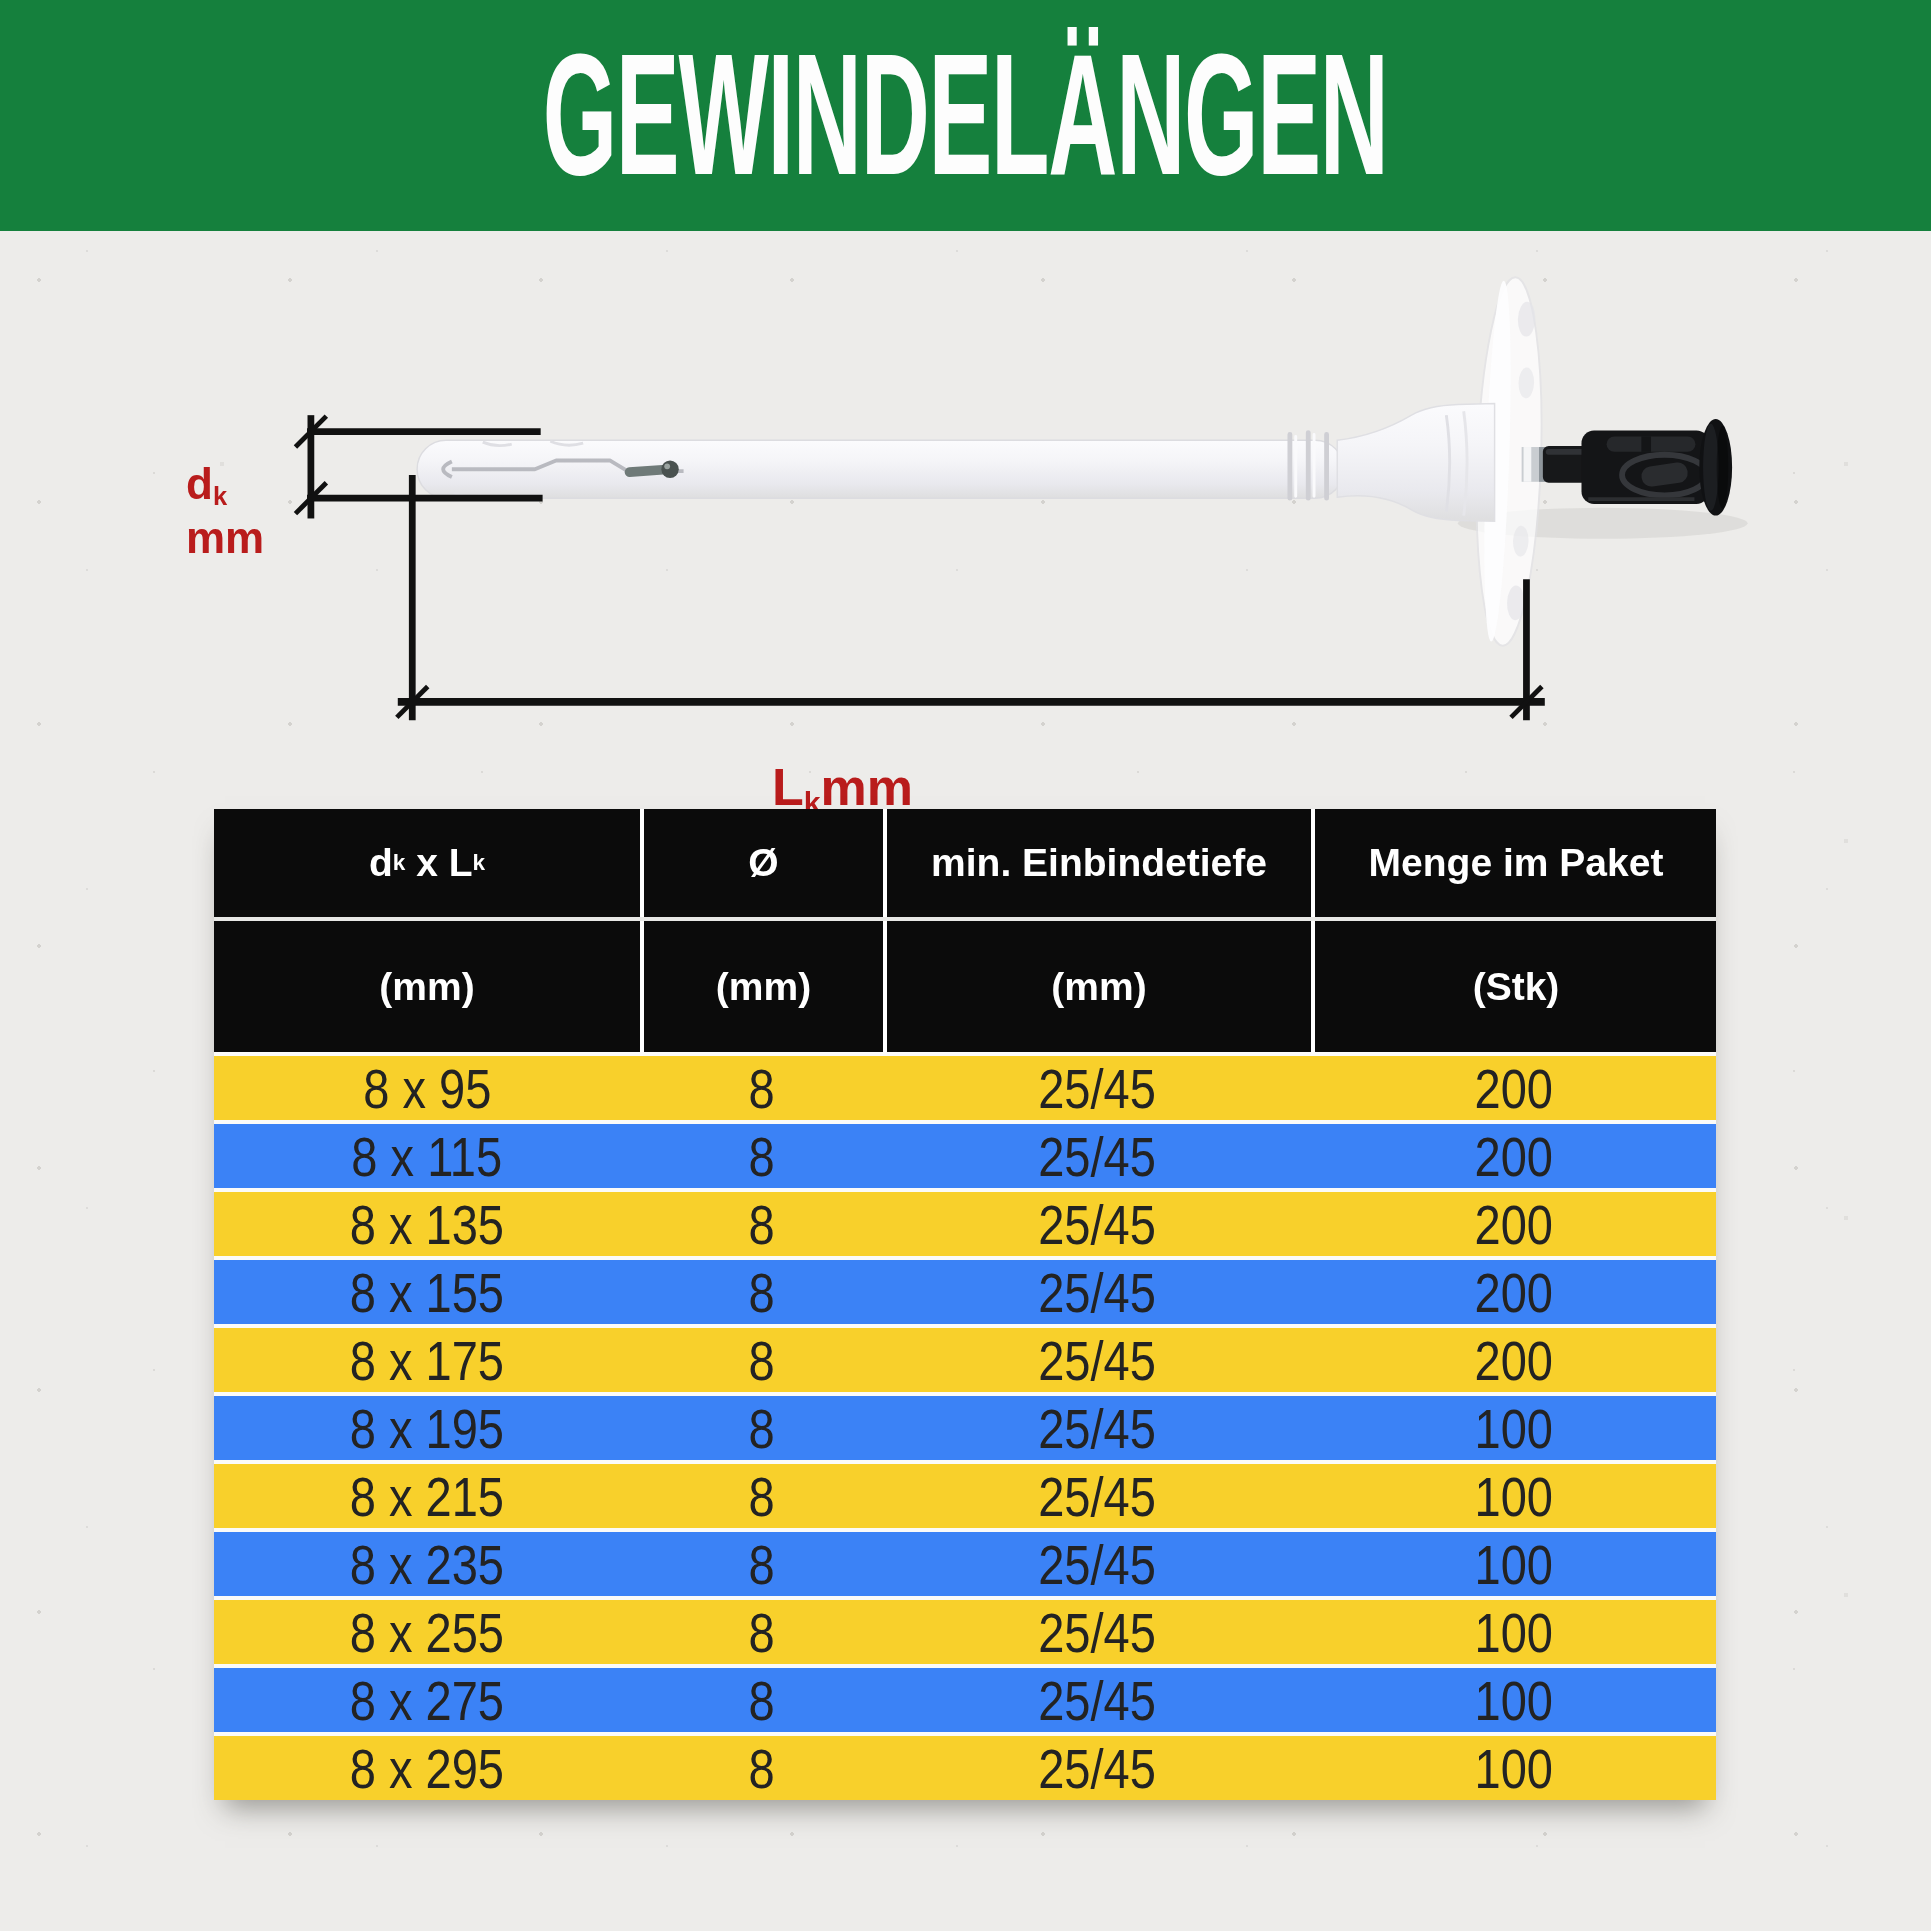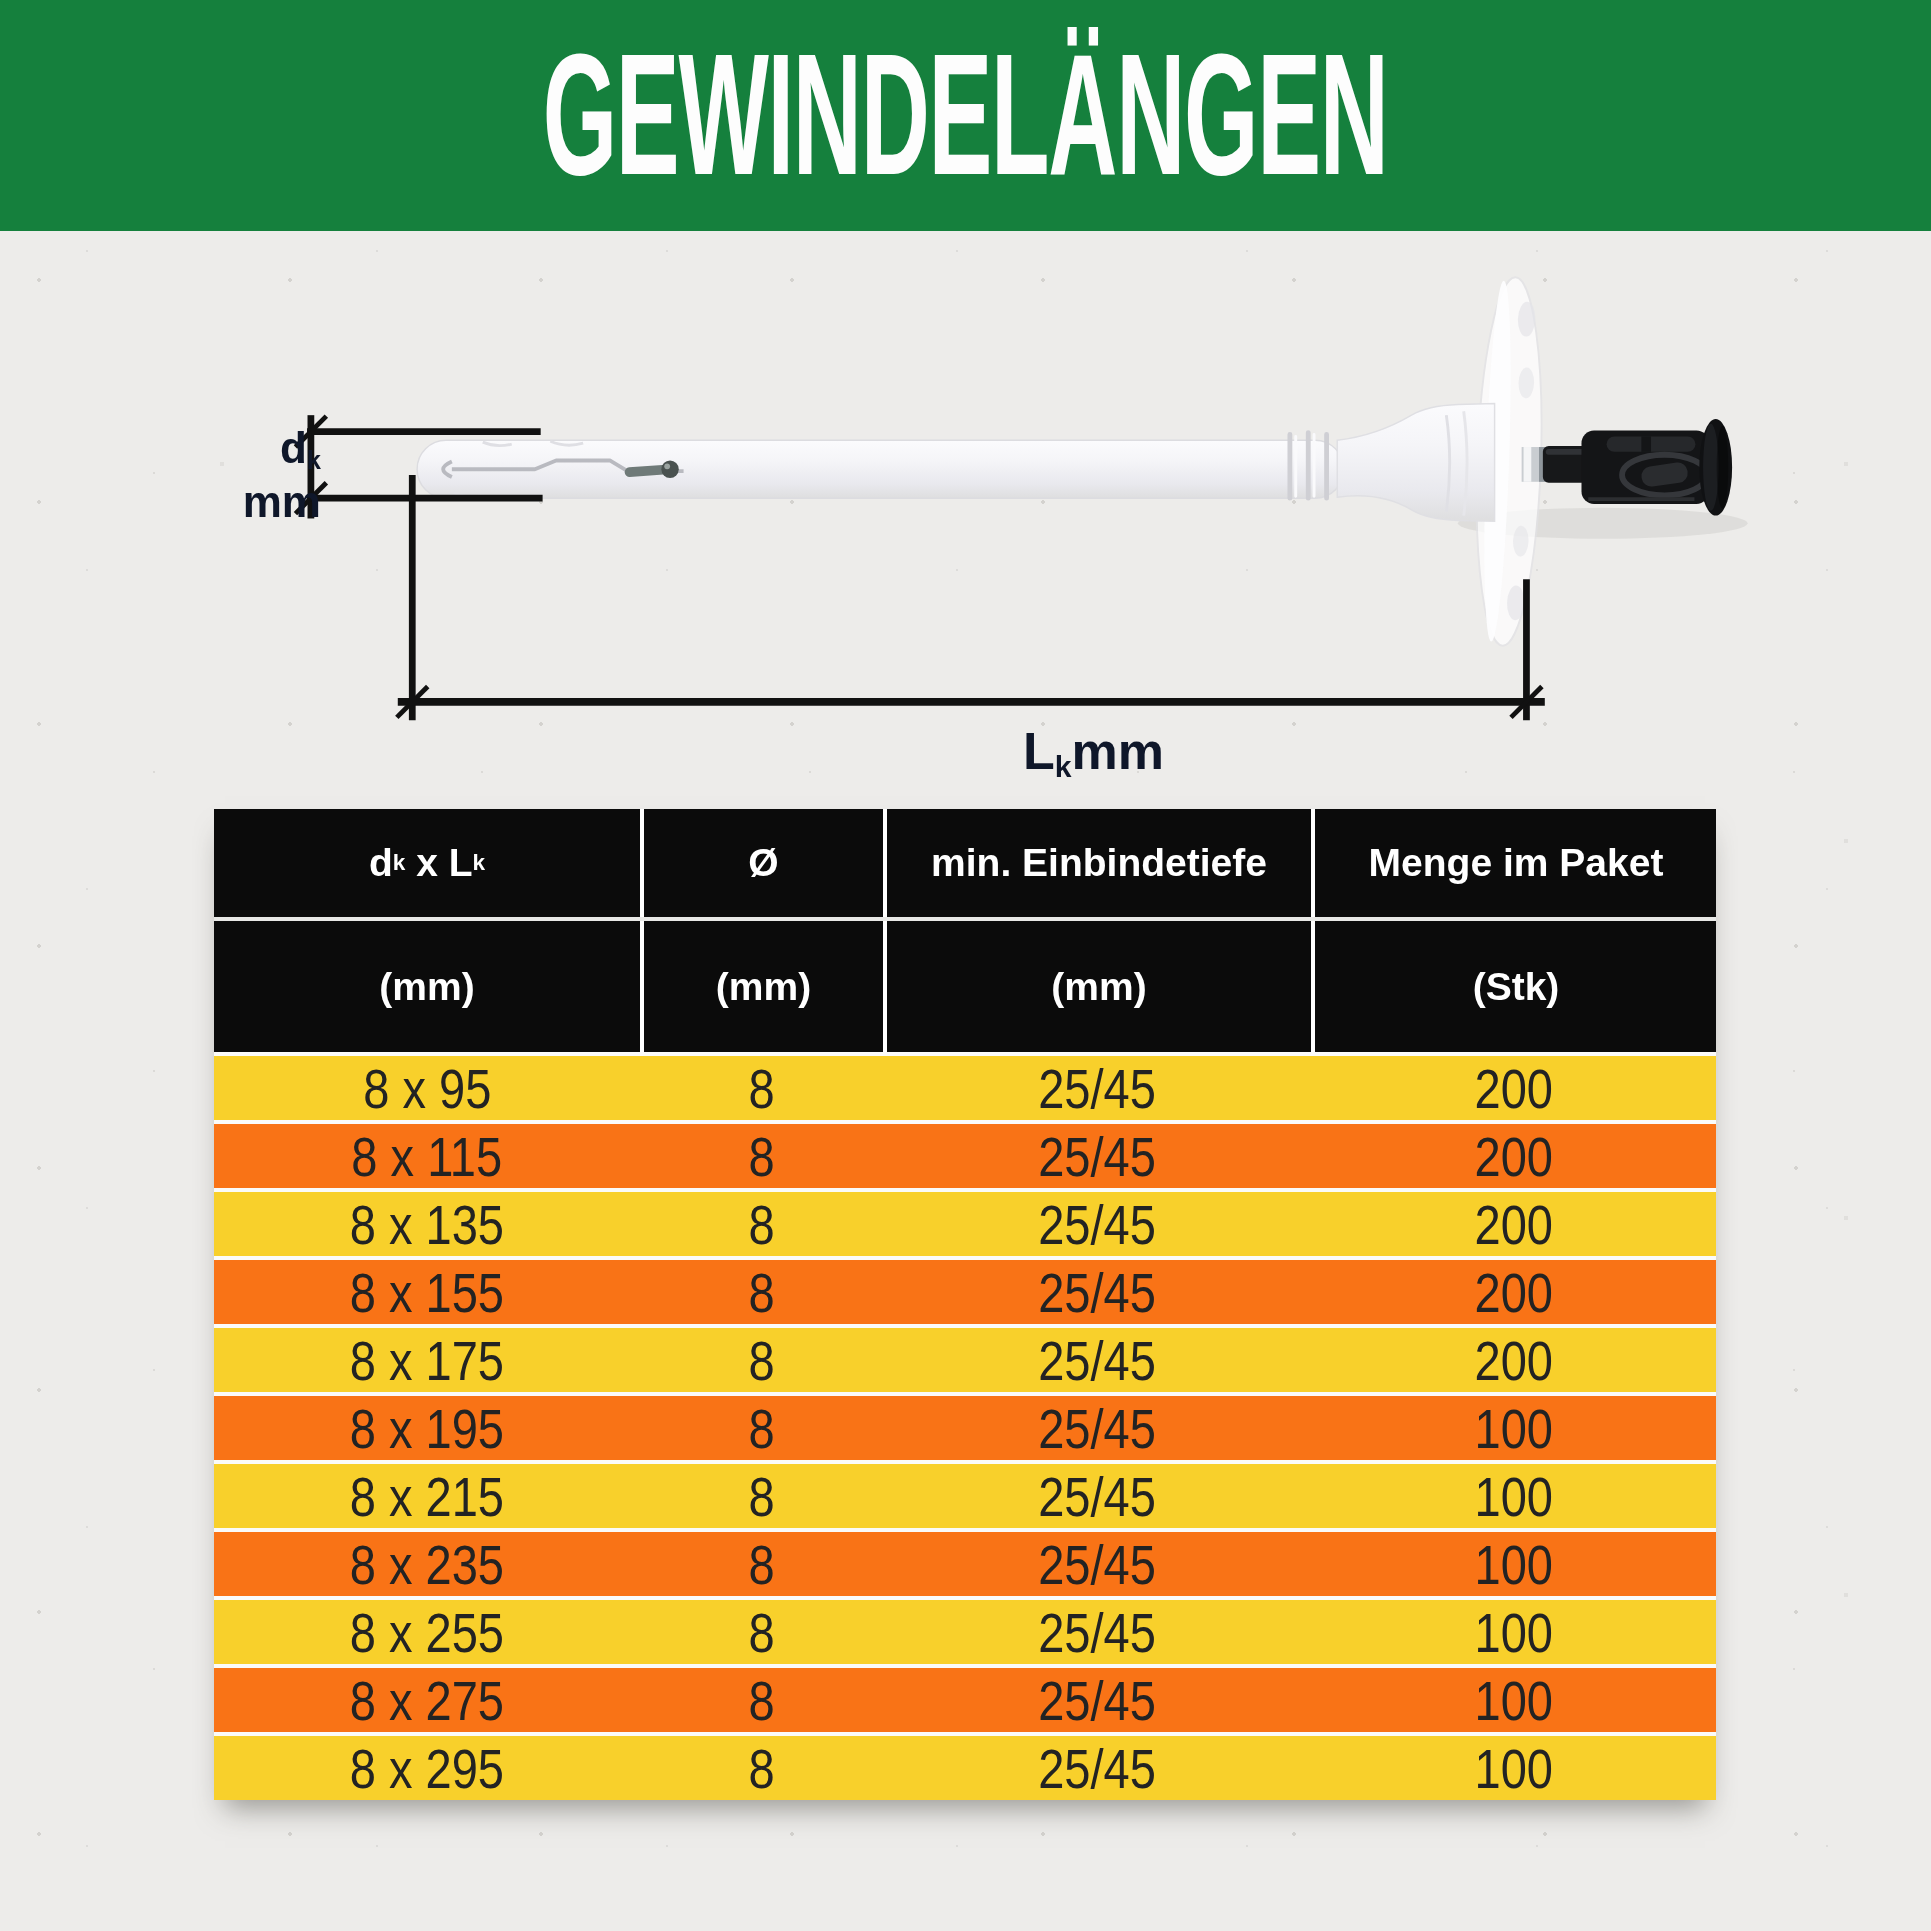--- a/index.html
+++ b/index.html
@@ -22,21 +22,21 @@
   .title-bar{
     position:absolute;left:0;top:0;width:1931px;height:231px;
     background:#15803d;display:flex;align-items:center;justify-content:center;
   }
   .title{
     color:#fdfdfd;font-weight:bold;font-size:145px;letter-spacing:-1.9px;
     transform:scale(0.66,1.19);transform-origin:center;white-space:nowrap;
   }
   
   .dim-label{
-    position:absolute;color:#0f172a;font-weight:bold;text-align:right;
+    position:absolute;color:#b91c1c;font-weight:bold;text-align:left;margin-top:36px;
   }
   .dk-label{left:186px;top:427px;width:135px;font-size:44px;line-height:41px;}
   .lk-label{left:772px;top:713px;width:392px;font-size:52px;line-height:76px;}
   .sub{font-size:.58em;vertical-align:-0.25em;}
   
   .diagram-svg{position:absolute;left:0;top:0;}
   
   .spec-table{
     position:absolute;left:214px;top:809px;width:1502px;
     box-shadow:0 17.4px 27px -9.7px rgba(70,68,60,.5);
@@ -49,21 +49,21 @@
     display:flex;align-items:center;justify-content:center;
     color:#ffffff;font-weight:bold;font-size:39px;white-space:pre;
   }
   .hrow .th + .th{border-left:4.8px solid #ffffff;}
   .tbody{}
   .tr{
     display:grid;grid-template-columns:426px 243px 428px 406px;
     height:68px;box-sizing:border-box;border-top:4.8px solid #fbfbf9;
   }
   .tr.yellow{background:#f8d02b;}
-  .tr.light{background:#f97316;}
+  .tr.light{background:#3b82f6;}
   .td{
     display:flex;align-items:center;justify-content:center;
     color:#232323;font-size:56px;font-weight:400;
   }
   .narrow{display:inline-block;transform:scaleX(0.84);transform-origin:center;white-space:pre;}
 </style>
 </head>
 <body>
 
 <div class="bg-texture"></div>

